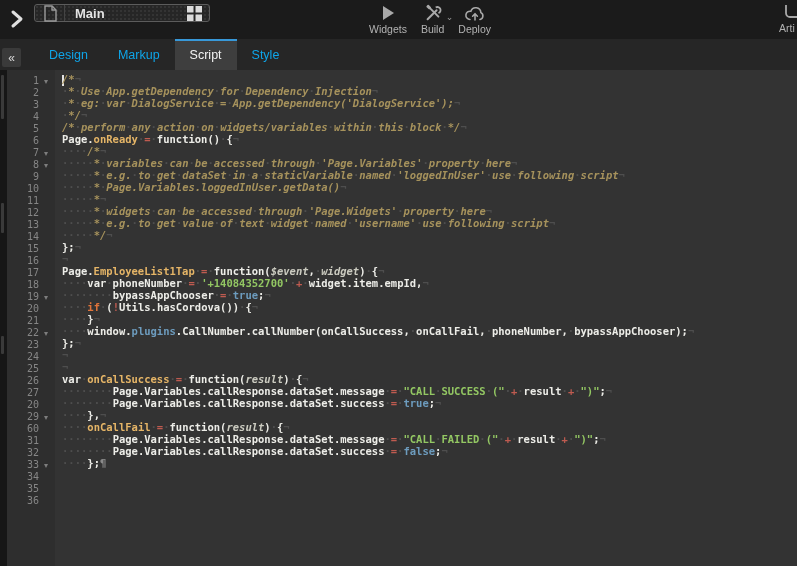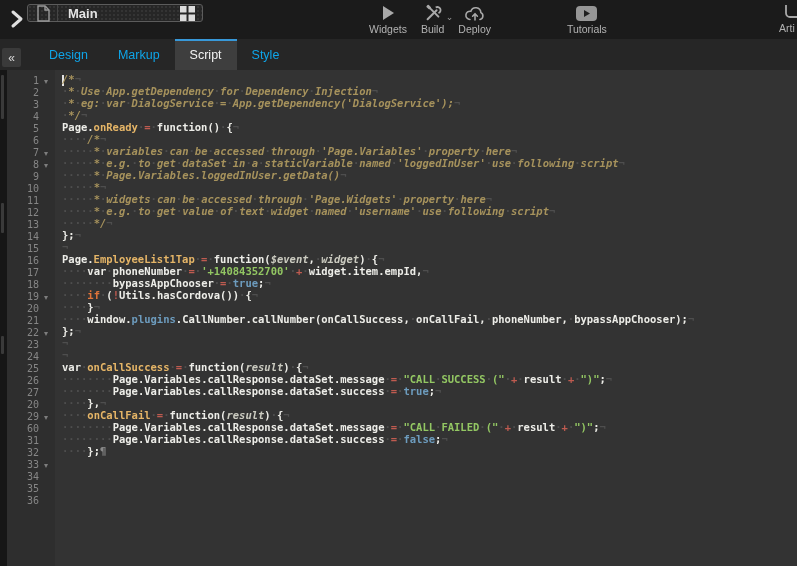--- a/index.html
+++ b/index.html
@@ -2,21 +2,21 @@
 <html><head>
 <meta charset="utf-8">
 <style>
   * { margin:0; padding:0; box-sizing:border-box; }
   html,body { width:797px; height:566px; overflow:hidden; background:#333333;
               font-family:"Liberation Sans", sans-serif; }
 
   
   .topbar { position:relative; width:797px; height:39px; background:#1b1b1b; }
   .nav-arrow { position:absolute; left:8px; top:9px; width:18px; height:20px; cursor:pointer; }
-  .page-selector { position:absolute; left:27px; top:4px; width:176px; height:18px;
+  .page-selector { position:absolute; left:34px; top:4px; width:176px; height:18px;
     border:1px solid #5c5c5c; border-radius:3px; display:flex; align-items:center;
     background:#262626;
     background-image:radial-gradient(#343434 1px, transparent 1px); background-size:4px 4px;
     cursor:pointer; }
   .ps-doc { width:30px; height:100%; display:flex; align-items:center; justify-content:center;
     border-right:1px solid #454545; }
   .ps-label { flex:1; padding-left:10px; color:#e4e4e4; font-size:13px; font-weight:bold; }
   .ps-grid { width:30px; height:100%; display:flex; align-items:center; justify-content:center; }
 
   .toolbar { position:absolute; left:362px; top:0; height:39px; display:flex; align-items:flex-start; }
@@ -120,29 +120,20 @@
       <span class="build-caret">⌄</span>
     </div>
     <div class="tb-btn">
       <span class="ico">
         <svg width="22" height="17" viewBox="0 0 24 18">
           <path d="M6.5 15.5 a4.5 4.5 0 1 1 1-8.9 A5.6 5.6 0 0 1 18.4 8 a4 4 0 0 1-1 7.5" fill="none" stroke="#a9a9a9" stroke-width="1.7" stroke-linecap="round"></path>
           <path d="M12 16 V9.5 M9.4 12 L12 9.2 L14.6 12" fill="none" stroke="#a9a9a9" stroke-width="1.7" stroke-linecap="round" stroke-linejoin="round"></path>
         </svg>
       </span>
       <span class="lbl">Deploy</span>
-    </div>
-    <div class="tb-btn tutorials">
-      <span class="ico">
-        <svg width="21" height="15" viewBox="0 0 21 15">
-          <rect x="0" y="0" width="21" height="15" rx="4" fill="#969696"></rect>
-          <polygon points="8,4 14,7.5 8,11" fill="#1f1f1f"></polygon>
-        </svg>
-      </span>
-      <span class="lbl">Tutorials</span>
     </div>
   </div>
 
   <div class="artifacts">
     <span class="ico">
       <svg width="24" height="14" viewBox="0 0 24 14">
         <path d="M2 1 v8 a4 4 0 0 0 4 4 h14" fill="none" stroke="#a9a9a9" stroke-width="1.8"></path>
       </svg>
     </span>
     <span class="lbl">Arti</span>
@@ -201,20 +192,21 @@
       <div class="gcell"><span class="num">33</span><span class="fold">▾</span></div>
       <div class="gcell"><span class="num">34</span><span class="fold"></span></div>
       <div class="gcell"><span class="num">35</span><span class="fold"></span></div>
       <div class="gcell"><span class="num">36</span><span class="fold"></span></div>
     </div>
   <div class="codearea" id="code">
       <div class="line"><span class="cursor"></span><span class="sc">/*</span><span class="eol">¬</span></div>
       <div class="line"><span class="sc"><span class="inv">·</span>*<span class="inv">·</span>Use<span class="inv">·</span>App.getDependency<span class="inv">·</span>for<span class="inv">·</span>Dependency<span class="inv">·</span>Injection</span><span class="eol">¬</span></div>
       <div class="line"><span class="sc"><span class="inv">·</span>*<span class="inv">·</span>eg:<span class="inv">·</span>var<span class="inv">·</span>DialogService<span class="inv">·</span>=<span class="inv">·</span>App.getDependency('DialogService');</span><span class="eol">¬</span></div>
       <div class="line"><span class="sc"><span class="inv">·</span>*/</span><span class="eol">¬</span></div>
+      <div class="line"><span class="sc">/*<span class="inv">·</span>perform<span class="inv">·</span>any<span class="inv">·</span>action<span class="inv">·</span>on<span class="inv">·</span>widgets/variables<span class="inv">·</span>within<span class="inv">·</span>this<span class="inv">·</span>block<span class="inv">·</span>*/</span><span class="eol">¬</span></div>
       <div class="line"><span class="sp">Page.</span><span class="sf">onReady</span><span class="sp"><span class="inv">·</span></span><span class="so">=</span><span class="sp"><span class="inv">·</span>function()<span class="inv">·</span>{</span><span class="eol">¬</span></div>
       <div class="line"><span class="sc"><span class="inv">·</span><span class="inv">·</span><span class="inv">·</span><span class="inv">·</span>/*</span><span class="eol">¬</span></div>
       <div class="line"><span class="sc"><span class="inv">·</span><span class="inv">·</span><span class="inv">·</span><span class="inv">·</span><span class="inv">·</span>*<span class="inv">·</span>variables<span class="inv">·</span>can<span class="inv">·</span>be<span class="inv">·</span>accessed<span class="inv">·</span>through<span class="inv">·</span>'Page.Variables'<span class="inv">·</span>property<span class="inv">·</span>here</span><span class="eol">¬</span></div>
       <div class="line"><span class="sc"><span class="inv">·</span><span class="inv">·</span><span class="inv">·</span><span class="inv">·</span><span class="inv">·</span>*<span class="inv">·</span>e.g.<span class="inv">·</span>to<span class="inv">·</span>get<span class="inv">·</span>dataSet<span class="inv">·</span>in<span class="inv">·</span>a<span class="inv">·</span>staticVariable<span class="inv">·</span>named<span class="inv">·</span>'loggedInUser'<span class="inv">·</span>use<span class="inv">·</span>following<span class="inv">·</span>script</span><span class="eol">¬</span></div>
       <div class="line"><span class="sc"><span class="inv">·</span><span class="inv">·</span><span class="inv">·</span><span class="inv">·</span><span class="inv">·</span>*<span class="inv">·</span>Page.Variables.loggedInUser.getData()</span><span class="eol">¬</span></div>
       <div class="line"><span class="sc"><span class="inv">·</span><span class="inv">·</span><span class="inv">·</span><span class="inv">·</span><span class="inv">·</span>*</span><span class="eol">¬</span></div>
       <div class="line"><span class="sc"><span class="inv">·</span><span class="inv">·</span><span class="inv">·</span><span class="inv">·</span><span class="inv">·</span>*<span class="inv">·</span>widgets<span class="inv">·</span>can<span class="inv">·</span>be<span class="inv">·</span>accessed<span class="inv">·</span>through<span class="inv">·</span>'Page.Widgets'<span class="inv">·</span>property<span class="inv">·</span>here</span><span class="eol">¬</span></div>
       <div class="line"><span class="sc"><span class="inv">·</span><span class="inv">·</span><span class="inv">·</span><span class="inv">·</span><span class="inv">·</span>*<span class="inv">·</span>e.g.<span class="inv">·</span>to<span class="inv">·</span>get<span class="inv">·</span>value<span class="inv">·</span>of<span class="inv">·</span>text<span class="inv">·</span>widget<span class="inv">·</span>named<span class="inv">·</span>'username'<span class="inv">·</span>use<span class="inv">·</span>following<span class="inv">·</span>script</span><span class="eol">¬</span></div>
       <div class="line"><span class="sc"><span class="inv">·</span><span class="inv">·</span><span class="inv">·</span><span class="inv">·</span><span class="inv">·</span>*/</span><span class="eol">¬</span></div>
       <div class="line"><span class="sp">};</span><span class="eol">¬</span></div>

